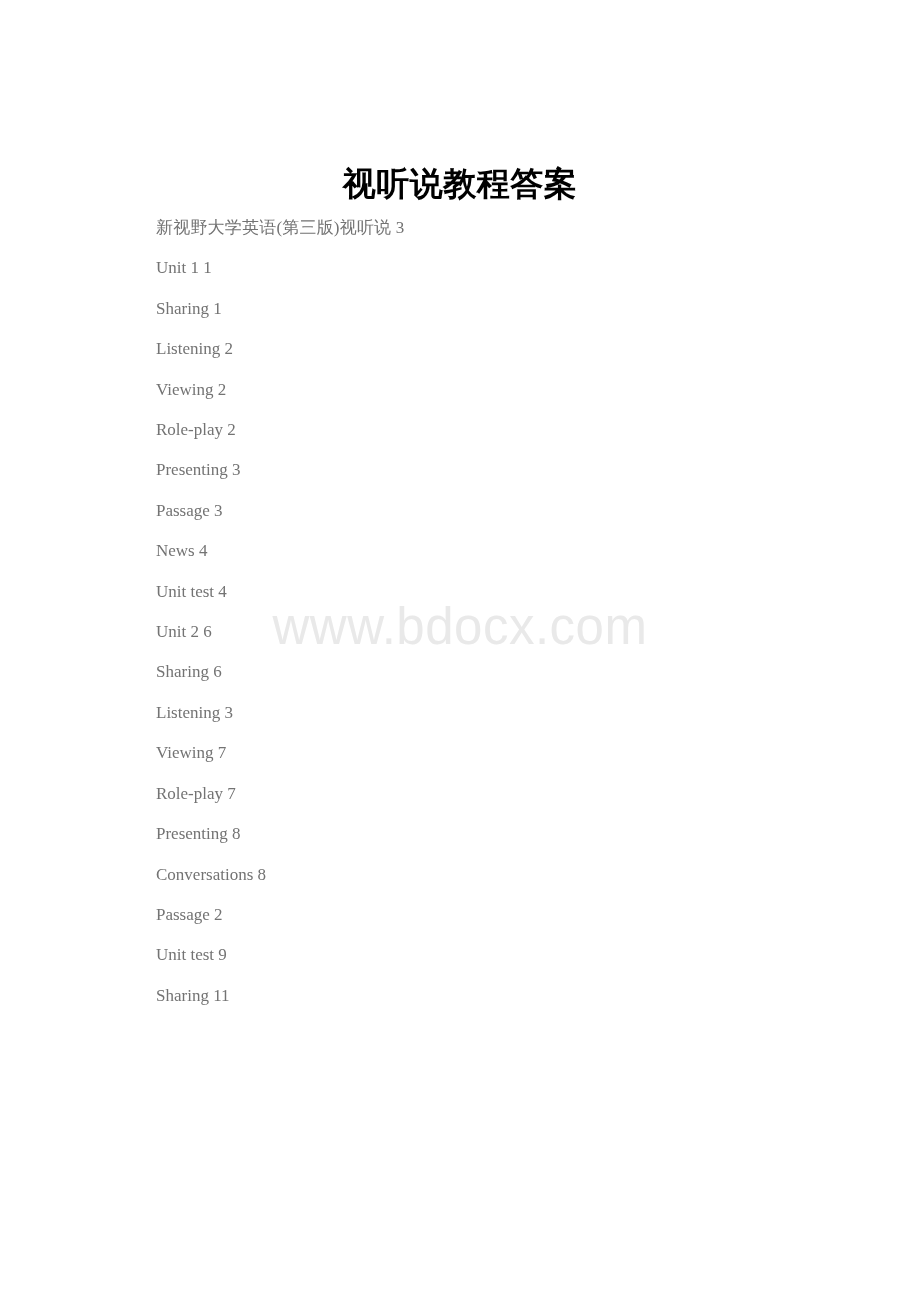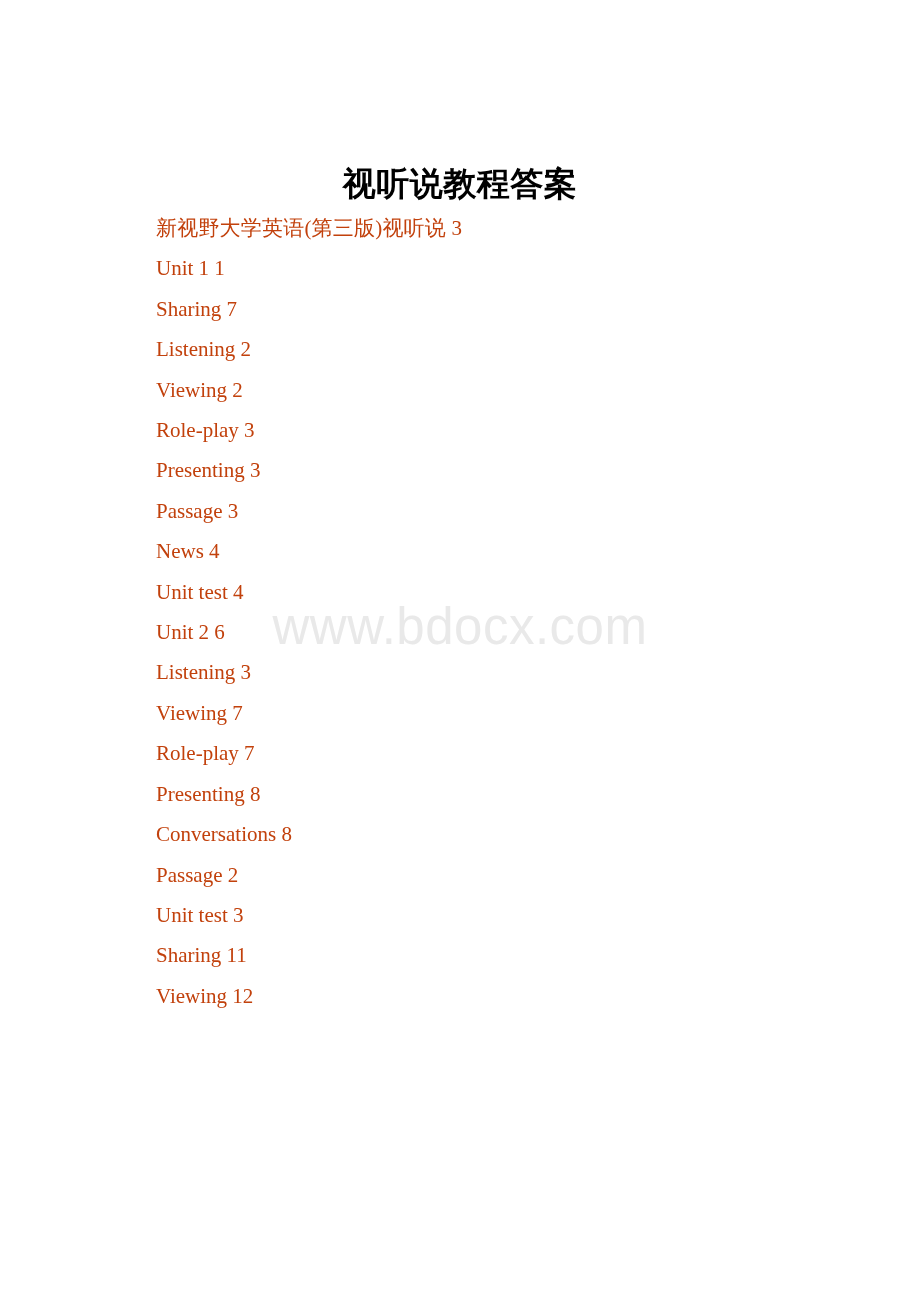--- a/index.html
+++ b/index.html
@@ -57,24 +57,24 @@
   }
 
   .toc {
     position: absolute;
     left: 156px;
     top: 208px;
     width: 700px;
   }
 
   .toc-line {
-    font-size: 21px;
+    font-size: 17px;
     line-height: 40.4px;
     white-space: nowrap;
-    color: #c2410c;
+    color: #737373;
   }
 
   .toc-line.subtitle {
     letter-spacing: 0.2px;
   }
 </style>
 </head>
 <body>
 
 <div class="page">
@@ -83,34 +83,35 @@
 
   <div class="doc">
 
     <h1 class="doc-title">视听说教程答案</h1>
 
     <div class="toc">
 
       <div class="toc-line subtitle">新视野大学英语(第三版)视听说 3</div>
 
       <div class="toc-line">Unit 1 1</div>
-      <div class="toc-line">Sharing 7</div>
+      <div class="toc-line">Sharing 1</div>
       <div class="toc-line">Listening 2</div>
       <div class="toc-line">Viewing 2</div>
-      <div class="toc-line">Role-play 3</div>
+      <div class="toc-line">Role-play 2</div>
       <div class="toc-line">Presenting 3</div>
       <div class="toc-line">Passage 3</div>
       <div class="toc-line">News 4</div>
       <div class="toc-line">Unit test 4</div>
       <div class="toc-line">Unit 2 6</div>
+      <div class="toc-line">Sharing 6</div>
       <div class="toc-line">Listening 3</div>
       <div class="toc-line">Viewing 7</div>
       <div class="toc-line">Role-play 7</div>
       <div class="toc-line">Presenting 8</div>
       <div class="toc-line">Conversations 8</div>
       <div class="toc-line">Passage 2</div>
-      <div class="toc-line">Unit test 3</div>
+      <div class="toc-line">Unit test 9</div>
       <div class="toc-line">Sharing 11</div>
       <div class="toc-line">Viewing 12</div>
 
     </div>
   </div>
 </div>
 
 </body></html>

